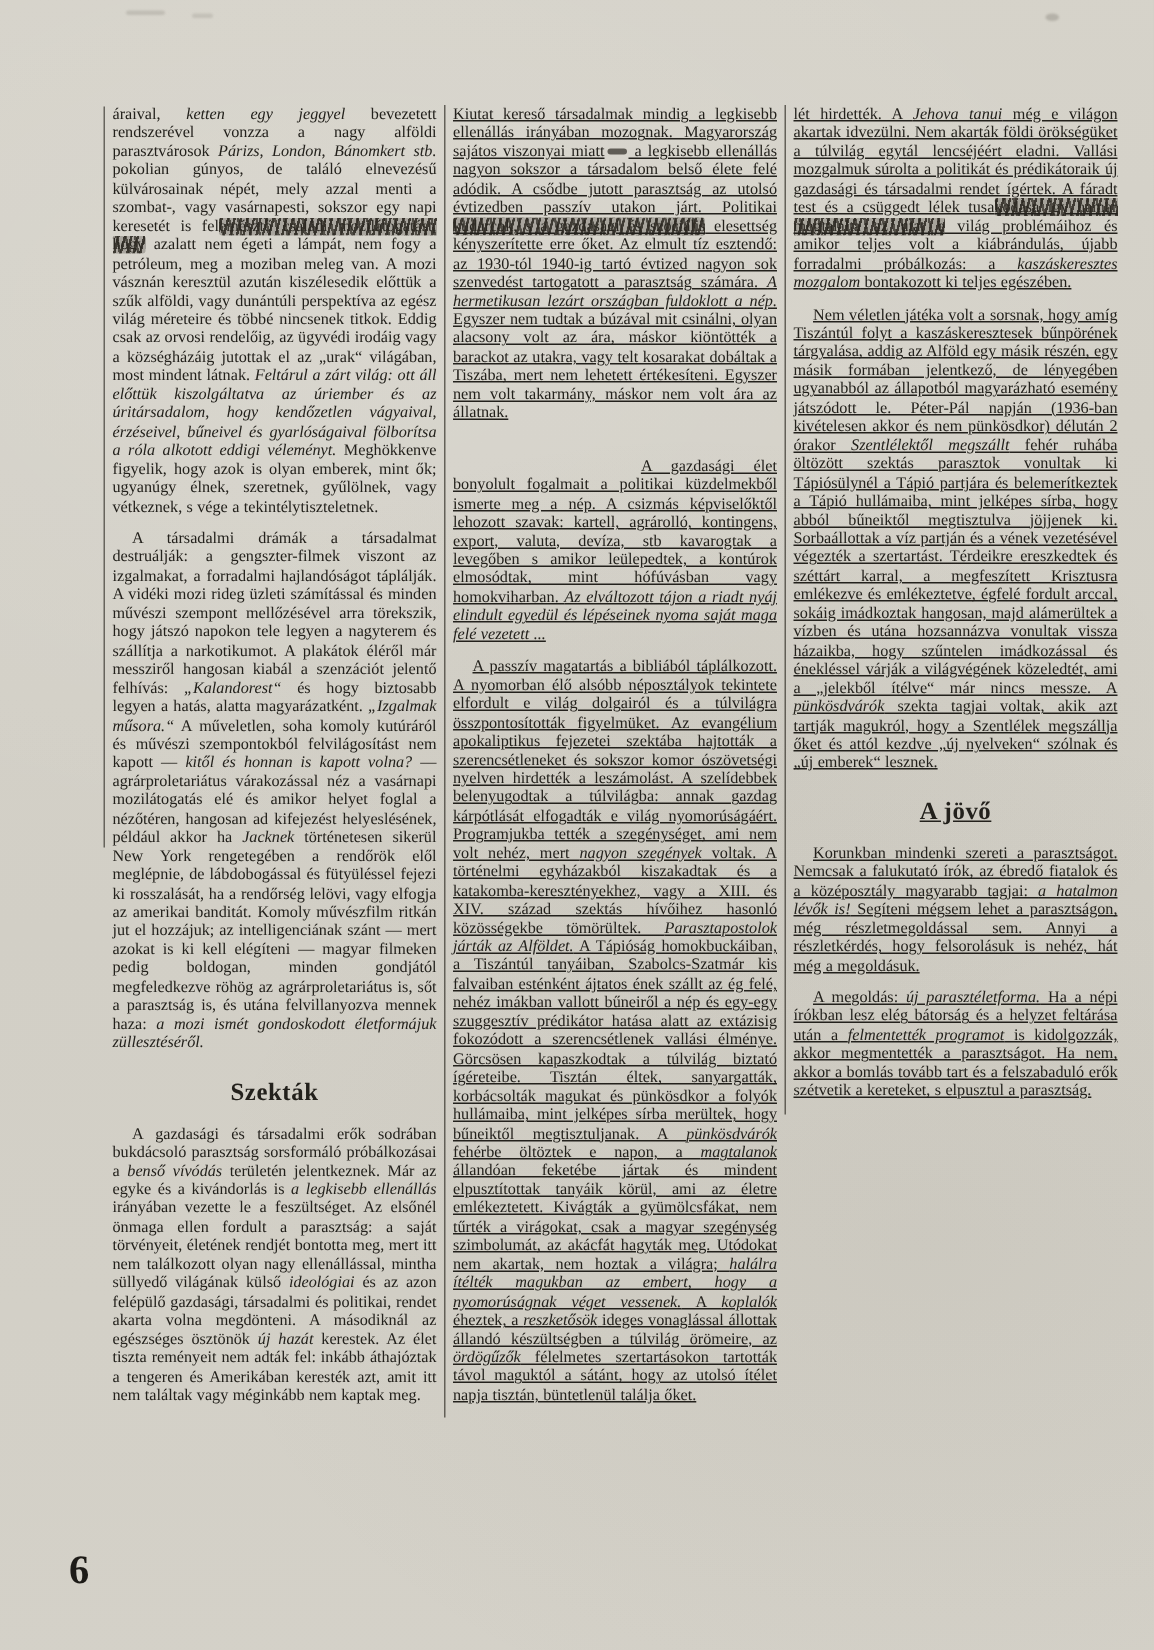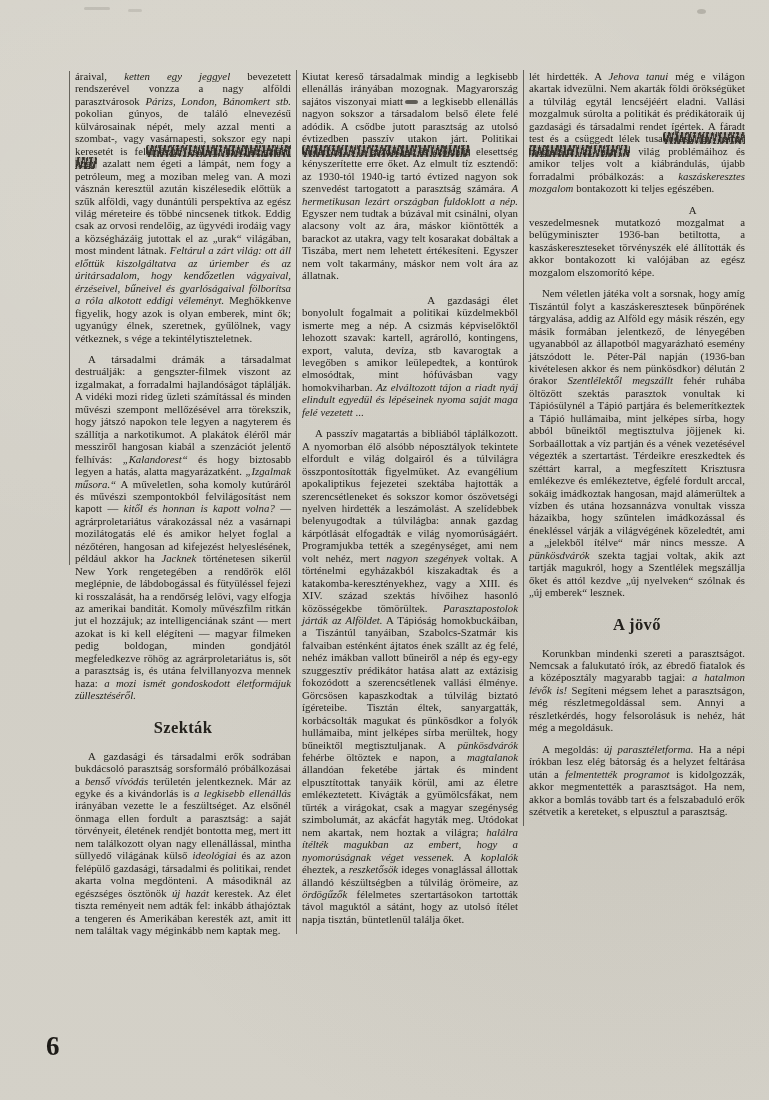--- a/index.html
+++ b/index.html
@@ -11,29 +11,29 @@
   }
   .page{position:absolute;inset:0;overflow:hidden;
     background:
       radial-gradient(ellipse 900px 600px at 30% 20%, rgba(255,255,255,.10), rgba(255,255,255,0) 60%),
       radial-gradient(ellipse 700px 500px at 80% 75%, rgba(90,85,70,.06), rgba(0,0,0,0) 70%),
       radial-gradient(ellipse 500px 300px at 60% 45%, rgba(90,85,70,.05), rgba(0,0,0,0) 70%),
       linear-gradient(178deg,#d6d3ca 0%,#d2cfc6 55%,#d4d1c8 100%);
   }
   .content{position:absolute;left:75px;top:70px;width:670px;display:flex;align-items:flex-start;}
   .col{width:216px;text-align:justify;}
-  .col + .col{border-left:1px solid rgba(60,57,50,.75);margin-left:5px;padding-left:5px;}
+  .col + .col{border-left:1px solid rgba(60,57,50,.75);margin-left:5px;padding-left:5px;text-decoration:underline;}
   .col p{
     margin:0 0 9px 0;
     font-size:10.8px;line-height:12.45px;
     text-indent:13px;
     word-spacing:.02em;
   }
   .col p.v-cont{text-indent:0;}
-  .col p.v-gap{margin-top:12px;}
+  .col p.v-gap{margin-top:23px;}
   .col p.v-gap-sm{margin-top:7px;}
   .col p.v-ind-60{text-indent:58%;}
   .col p.v-ind-75{text-indent:74%;}
   .col p.v-ind-85{text-indent:84%;}
   .col h2{
     margin:17px 0 13px 0;
     font-size:16.5px;line-height:18px;
     text-align:center;font-weight:bold;letter-spacing:.4px;
     text-indent:0;
   }
@@ -82,21 +82,20 @@
         <h2>Szekták</h2>
         <p>A gazdasági és társadalmi erők sodrában bukdácsoló parasztság sorsformáló próbálkozásai a <i>benső vívódás</i> területén jelentkeznek. Már az egyke és a kivándorlás is <i>a legkisebb ellenállás</i> irányában vezette le a feszültséget. Az elsőnél önmaga ellen fordult a parasztság: a saját törvényeit, életének rendjét bontotta meg, mert itt nem találkozott olyan nagy ellenállással, mintha süllyedő világának külső <i>ideológiai</i> és az azon felépülő gazdasági, társadalmi és politikai, rendet akarta volna megdönteni. A másodiknál az egészséges ösztönök <i>új hazát</i> kerestek. Az élet tiszta reményeit nem adták fel: inkább áthajóztak a tengeren és Amerikában keresték azt, amit itt nem találtak vagy méginkább nem kaptak meg.</p>
       </div>
     <div class="col">
         <p class="v-cont">Kiutat kereső társadalmak mindig a legkisebb ellenállás irányában mozognak. Magyarország sajátos viszonyai miatt<span class="blot"></span> a legkisebb ellenállás nagyon sokszor a társadalom belső élete felé adódik. A csődbe jutott parasztság az utolsó évtizedben passzív utakon járt. Politikai <span class="scrib">kudarcok, s a gazdasági és szociális</span> elesettség kényszerítette erre őket. Az elmult tíz esztendő: az 1930-tól 1940-ig tartó évtized nagyon sok szenvedést tartogatott a parasztság számára. <i>A hermetikusan lezárt országban fuldoklott a nép.</i> Egyszer nem tudtak a búzával mit csinálni, olyan alacsony volt az ára, máskor kiöntötték a barackot az utakra, vagy telt kosarakat dobáltak a Tiszába, mert nem lehetett értékesíteni. Egyszer nem volt takarmány, máskor nem volt ára az állatnak.</p>
         <p class="v-gap v-ind-60">A gazdasági élet bonyolult fogalmait a politikai küzdelmekből ismerte meg a nép. A csizmás képviselőktől lehozott szavak: kartell, agrárolló, kontingens, export, valuta, devíza, stb kavarogtak a levegőben s amikor leülepedtek, a kontúrok elmosódtak, mint hófúvásban vagy homokviharban. <i>Az elváltozott tájon a riadt nyáj elindult egyedül és lépéseinek nyoma saját maga felé vezetett ...</i></p>
         <p>A passzív magatartás a bibliából táplálkozott. A nyomorban élő alsóbb néposztályok tekintete elfordult e világ dolgairól és a túlvilágra összpontosították figyelmüket. Az evangélium apokaliptikus fejezetei szektába hajtották a szerencsétleneket és sokszor komor ószövetségi nyelven hirdették a leszámolást. A szelídebbek belenyugodtak a túlvilágba: annak gazdag kárpótlását elfogadták e világ nyomorúságáért. Programjukba tették a szegénységet, ami nem volt nehéz, mert <i>nagyon szegények</i> voltak. A történelmi egyházakból kiszakadtak és a katakomba-keresztényekhez, vagy a XIII. és XIV. század szektás hívőihez hasonló közösségekbe tömörültek. <i>Parasztapostolok járták az Alföldet.</i> A Tápióság homokbuckáiban, a Tiszántúl tanyáiban, Szabolcs-Szatmár kis falvaiban esténként ájtatos ének szállt az ég felé, nehéz imákban vallott bűneiről a nép és egy-egy szuggesztív prédikátor hatása alatt az extázisig fokozódott a szerencsétlenek vallási élménye. Görcsösen kapaszkodtak a túlvilág biztató ígéreteibe. Tisztán éltek, sanyargatták, korbácsolták magukat és pünkösdkor a folyók hullámaiba, mint jelképes sírba merültek, hogy bűneiktől megtisztuljanak. A <i>pünkösdvárók</i> fehérbe öltöztek e napon, a <i>magtalanok</i> állandóan feketébe jártak és mindent elpusztítottak tanyáik körül, ami az életre emlékeztetett. Kivágták a gyümölcsfákat, nem tűrték a virágokat, csak a magyar szegénység szimbolumát, az akácfát hagyták meg. Utódokat nem akartak, nem hoztak a világra; <i>halálra ítélték magukban az embert, hogy a nyomorúságnak véget vessenek.</i> A <i>koplalók</i> éheztek, a <i>reszketősök</i> ideges vonaglással állottak állandó készültségben a túlvilág örömeire, az <i>ördögűzők</i> félelmetes szertartásokon tartották távol maguktól a sátánt, hogy az utolsó ítélet napja tisztán, büntetlenül találja őket.</p>
       </div>
     <div class="col">
         <p class="v-cont">lét hirdették. A <i>Jehova tanui</i> még e világon akartak idvezülni. Nem akarták földi örökségüket a túlvilág egytál lencséjéért eladni. Vallási mozgalmuk súrolta a politikát és prédikátoraik új gazdasági és társadalmi rendet ígértek. A fáradt test és a csüggedt lélek tusa<span class="scrib">kodása így hamar megtalálta az utat e</span> világ problémáihoz és amikor teljes volt a kiábrándulás, újabb forradalmi próbálkozás: a <i>kaszáskeresztes mozgalom</i> bontakozott ki teljes egészében.</p>
-        <p class="v-ind-75">A veszedelmesnek mutatkozó mozgalmat a belügyminiszter 1936-ban betiltotta, a kaszáskereszteseket törvényszék elé állították és akkor bontakozott ki valójában az egész mozgalom elszomorító képe.</p>
         <p class="v-gap-sm">Nem véletlen játéka volt a sorsnak, hogy amíg Tiszántúl folyt a kaszáskeresztesek bűnpörének tárgyalása, addig az Alföld egy másik részén, egy másik formában jelentkező, de lényegében ugyanabból az állapotból magyarázható esemény játszódott le. Péter-Pál napján (1936-ban kivételesen akkor és nem pünkösdkor) délután 2 órakor <i>Szentlélektől megszállt</i> fehér ruhába öltözött szektás parasztok vonultak ki Tápiósülynél a Tápió partjára és belemerítkeztek a Tápió hullámaiba, mint jelképes sírba, hogy abból bűneiktől megtisztulva jöjjenek ki. Sorbaállottak a víz partján és a vének vezetésével végezték a szertartást. Térdeikre ereszkedtek és széttárt karral, a megfeszített Krisztusra emlékezve és emlékeztetve, égfelé fordult arccal, sokáig imádkoztak hangosan, majd alámerültek a vízben és utána hozsannázva vonultak vissza házaikba, hogy szűntelen imádkozással és énekléssel várják a világvégének közeledtét, ami a „jelekből ítélve“ már nincs messze. A <i>pünkösdvárók</i> szekta tagjai voltak, akik azt tartják magukról, hogy a Szentlélek megszállja őket és attól kezdve „új nyelveken“ szólnak és „új emberek“ lesznek.</p>
         <h2>A jövő</h2>
         <p>Korunkban mindenki szereti a parasztságot. Nemcsak a falukutató írók, az ébredő fiatalok és a középosztály magyarabb tagjai: <i>a hatalmon lévők is!</i> Segíteni mégsem lehet a parasztságon, még részletmegoldással sem. Annyi a részletkérdés, hogy felsorolásuk is nehéz, hát még a megoldásuk.</p>
         <p class="v-gap-sm">A megoldás: <i>új parasztéletforma.</i> Ha a népi írókban lesz elég bátorság és a helyzet feltárása után a <i>felmentették programot</i> is kidolgozzák, akkor megmentették a parasztságot. Ha nem, akkor a bomlás tovább tart és a felszabaduló erők szétvetik a kereteket, s elpusztul a parasztság.</p>
       </div>
   </div>
 
   <div class="page-number">6</div>
 </div>
 

